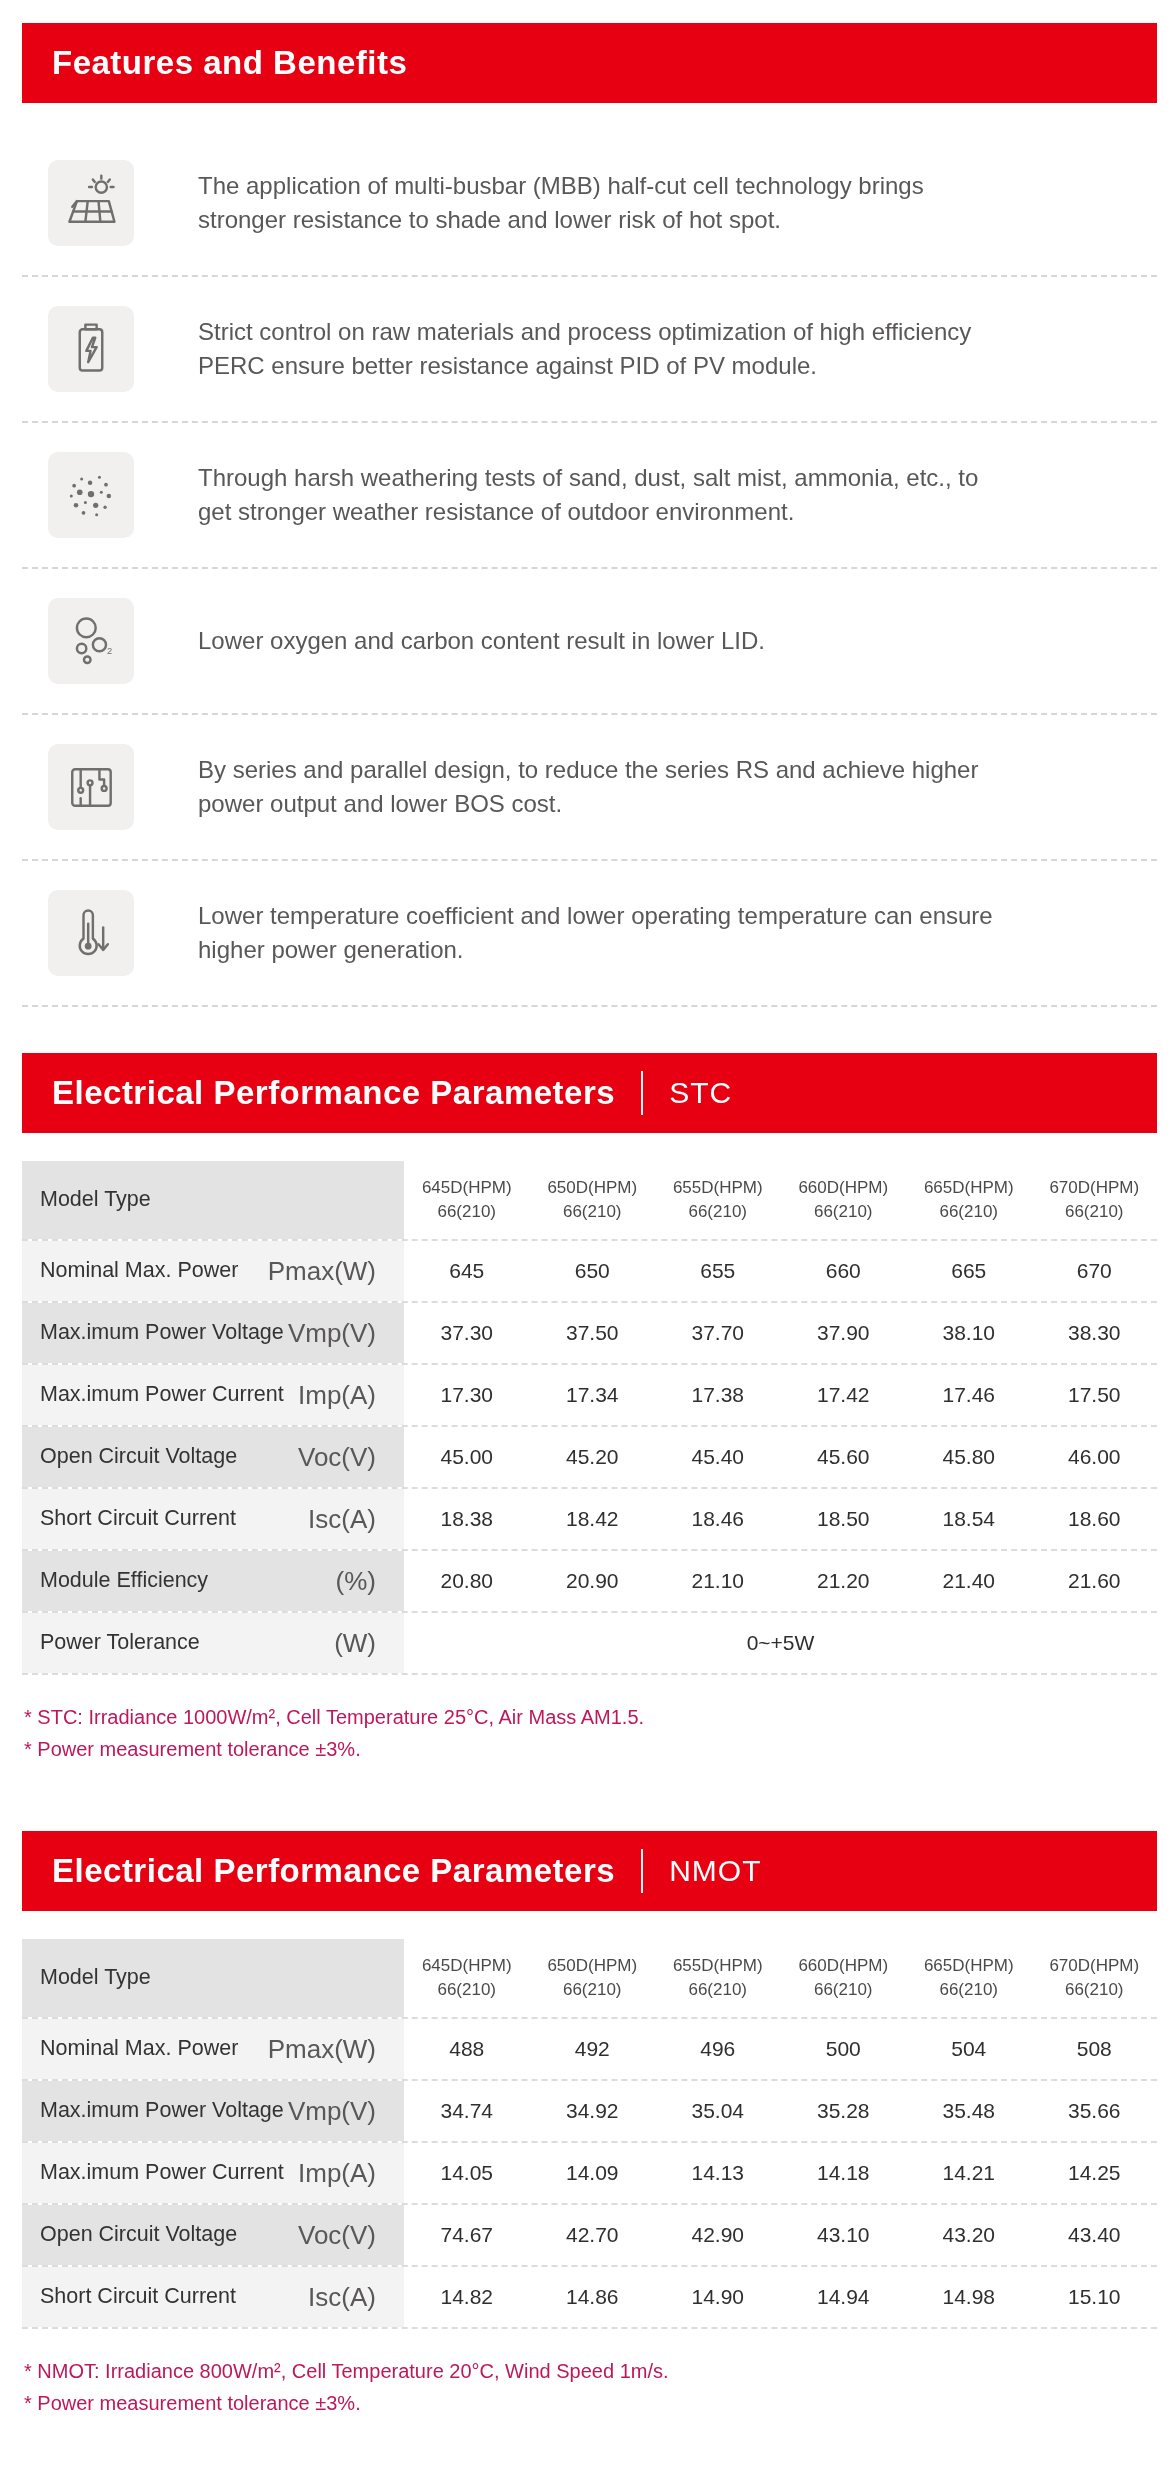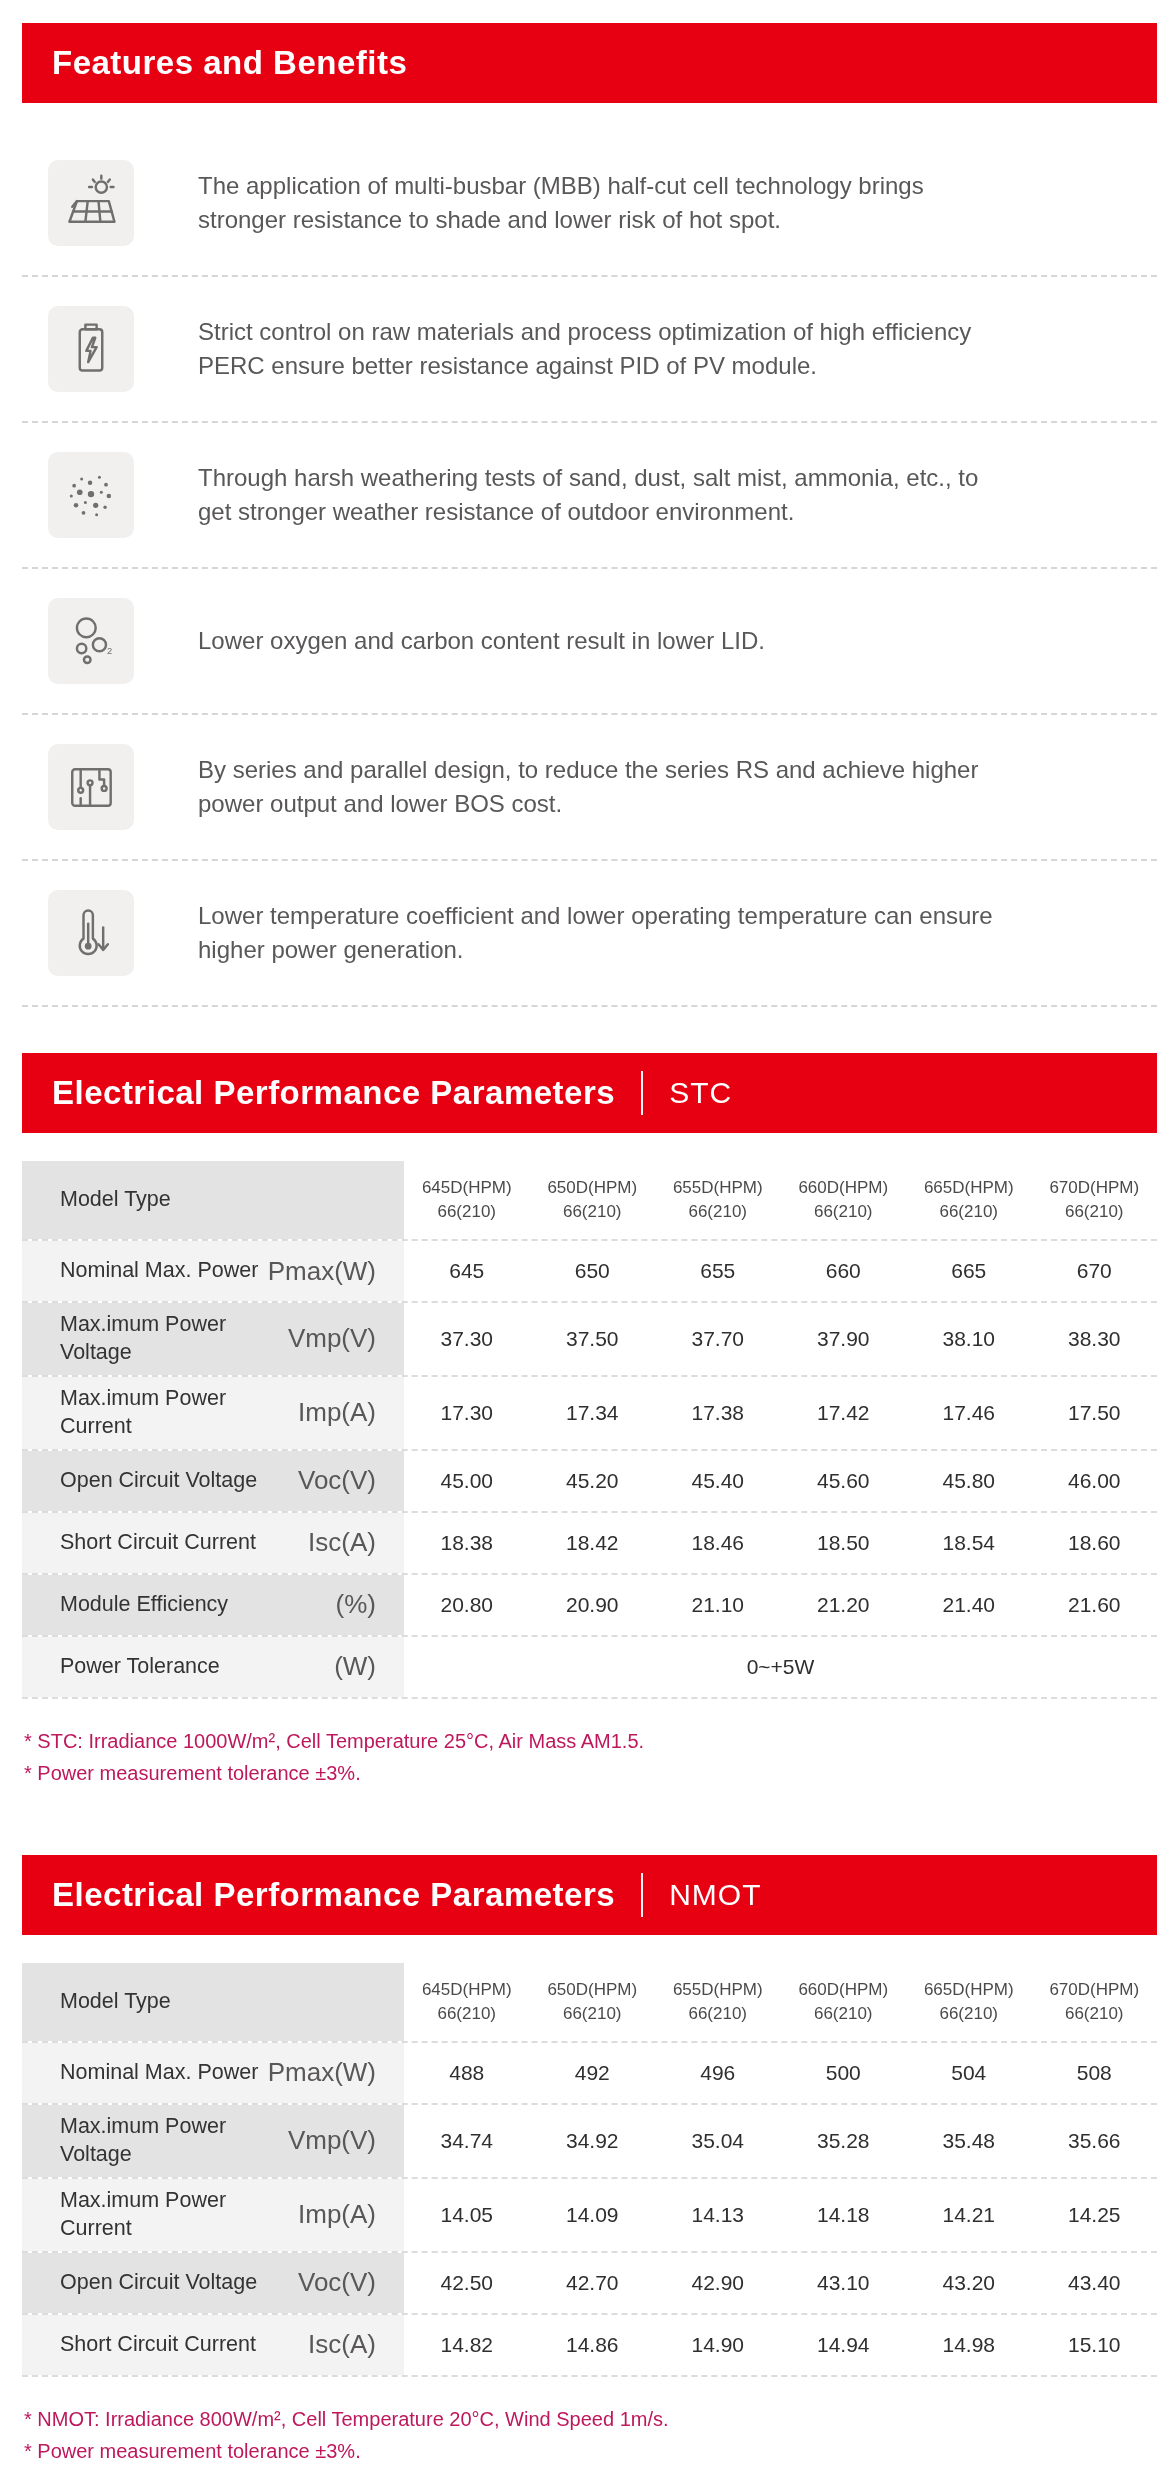--- a/index.html
+++ b/index.html
@@ -72,21 +72,21 @@
   .nmot-gap { margin-top: 66px; }
   .t-table { width: 1135px; }
   .t-row {
     display: grid;
     grid-template-columns: 262px 120px repeat(6, 1fr);
     border-bottom: 2px dashed #dcdcdc;
     min-height: 62px;
   }
   .model-row { min-height: 80px; }
   .cell { display: flex; align-items: center; }
-  .name-cell { justify-content: flex-start; padding: 8px 0 8px 38px; }
+  .name-cell { justify-content: flex-start; padding: 8px 0 8px 18px; }
   .sym-cell  { justify-content: flex-end; padding-right: 28px; }
   .val-cell  { justify-content: center; }
   .shade-a { background: #e3e3e3; }
   .shade-b { background: #f3f3f3; }
   .row-label { font-size: 21.5px; color: #333333; line-height: 1.3; }
   .row-symbol { font-size: 26px; color: #595757; }
   .t-value { font-size: 21px; color: #2f2f2f; }
   .model-name { text-align: center; font-size: 17px; color: #4a4a4a; line-height: 1.4; }
   .model-name span { display: block; }
   .span-cell { grid-column: 3 / -1; }
@@ -578,21 +578,21 @@
       </div>
 
       <div class="t-row">
         <div class="cell name-cell shade-a">
             <span class="row-label">Open Circuit Voltage</span>
           </div>
         <div class="cell sym-cell shade-a">
             <span class="row-symbol">Voc(V)</span>
           </div>
         <div class="cell val-cell">
-            <span class="t-value">42.50</span>
+            <span class="t-value">74.67</span>
           </div>
         <div class="cell val-cell">
             <span class="t-value">42.70</span>
           </div>
         <div class="cell val-cell">
             <span class="t-value">42.90</span>
           </div>
         <div class="cell val-cell">
             <span class="t-value">43.10</span>
           </div>

